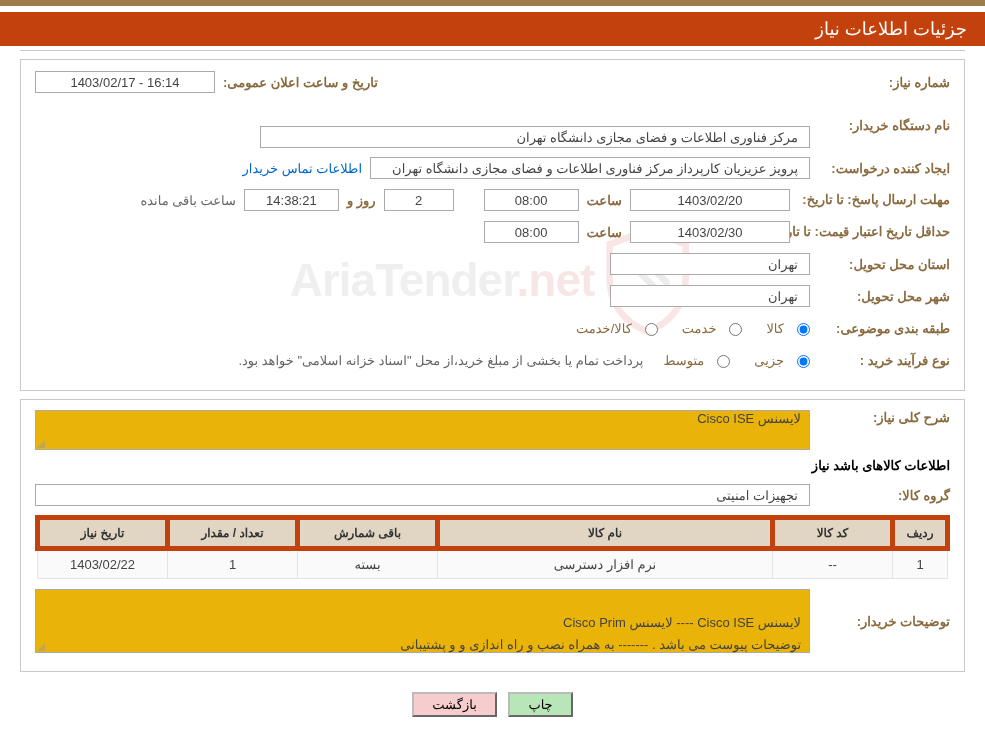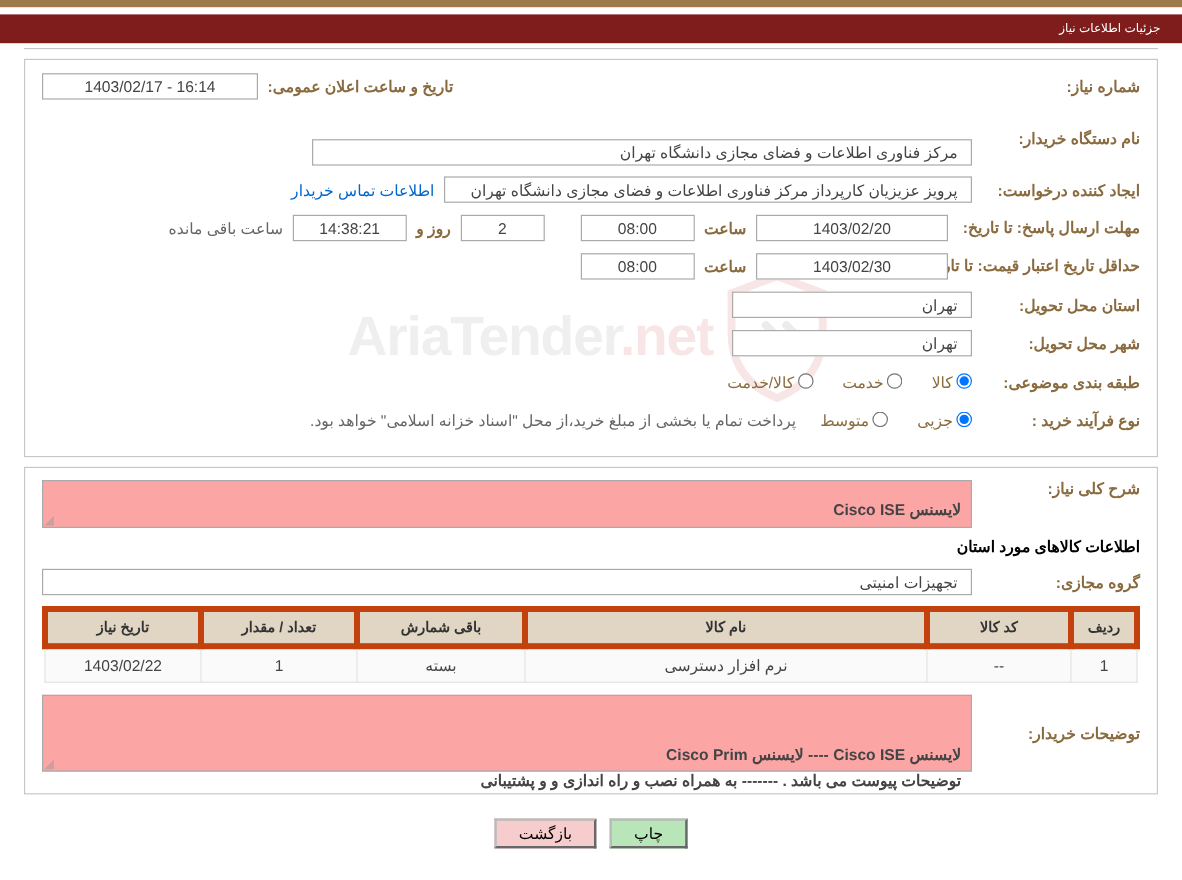--- a/index.html
+++ b/index.html
@@ -1,19 +1,19 @@
 <!DOCTYPE html>
 <html dir="rtl" lang="fa"><head>
 <meta charset="utf-8">
 <style>
 * { box-sizing: border-box; margin: 0; padding: 0; }
 body { font-family: Tahoma, Arial, sans-serif; font-size: 13px; background: #fff; color: #444; width: 985px; height: 733px; overflow: hidden; position: relative; }
 
 .header-bar { background: #9d7b4a; height: 6px; }
-.title-bar { background: #7f1d1d; color: #fff; padding: 6px 18px; font-size: 10px; margin-top: 6px; }
+.title-bar { background: #c2410c; color: #fff; padding: 6px 18px; font-size: 18px; margin-top: 6px; }
 .hr-line { border: none; border-top: 1px solid #c8c8c8; margin: 4px 20px; }
 
 .section { border: 1px solid #c8c8c8; margin: 8px 20px; padding: 10px 14px; position: relative; }
 
 .row { display: flex; align-items: center; margin-bottom: 8px; min-height: 24px; }
 .label { color: #8a6b3f; font-weight: bold; text-align: right; padding-left: 6px; white-space: nowrap; }
 .label-w1 { width: 140px; }
 .label-w2 { width: 160px; }
 
 .input-box { border: 1px solid #aaa; padding: 2px 11px; height: 22px; display: inline-flex; align-items: center; background: #fff; direction: rtl; }
@@ -21,26 +21,26 @@
 .w-180 { width: 180px; justify-content: center; }
 .w-440 { width: 440px; }
 .w-550 { width: 550px; margin-top: 24px; }
 .w-70 { width: 70px; justify-content: center; }
 .w-95 { width: 95px; justify-content: center; }
 
 .link { color: #0066cc; text-decoration: none; }
 .inline-label { color: #8a6b3f; font-weight: bold; padding: 0 8px; }
 
 .radio-group { display: flex; align-items: center; gap: 4px; }
-.radio-item { display: flex; align-items: flex-start; gap: 3px; margin-left: 20px; color: #8a6b3f; }
+.radio-item { display: flex; align-items: flex-end; gap: 13px; margin-left: 20px; color: #8a6b3f; }
 .radio-item input { margin: 0; }
 
 .note-text { color: #666; }
 
-.multiline { border: 1px solid #aaa; padding: 16px 8px; direction: rtl; position: relative; background: #fca5a5; font-weight: bold; }
+.multiline { border: 1px solid #aaa; padding: 0 8px; direction: rtl; position: relative; background: #eab308; }
 .h-40 { height: 40px; }
 .h-64 { height: 64px; }
 .resize-handle { position: absolute; bottom: 1px; left: 1px; width: 10px; height: 10px; }
 .resize-handle::after { content: ""; position: absolute; width: 0; height: 0; border-left: 8px solid transparent; border-bottom: 8px solid #999; bottom: 0; left: 0; opacity: 0.5; }
 
 .section-title { color: #000; font-weight: bold; margin: 8px 0 10px 0; }
 
 table.data-table { width: 100%; border-collapse: collapse; direction: rtl; }
 table.data-table th { background: #e1d6c4; color: #333; font-weight: bold; padding: 6px; border: 5px solid #c2410c; font-size: 12px; }
 table.data-table td { padding: 6px; border: 1px solid #e3e3e3; text-align: center; background: #fafafa; }
@@ -157,24 +157,24 @@
 <div class="section">
 
   <div class="row" style="align-items:flex-start">
     <span class="label label-w1">شرح کلی نیاز:</span>
     <div class="multiline h-40" style="flex:1">
       <span>لایسنس Cisco ISE</span>
       <div class="resize-handle"></div>
     </div>
   </div>
 
-  <div class="section-title">اطلاعات کالاهای مورد استان</div>
-
-  <div class="row">
-    <span class="label label-w1">گروه مجازی:</span>
+  <div class="section-title">اطلاعات کالاهای باشد نیاز</div>
+
+  <div class="row">
+    <span class="label label-w1">گروه کالا:</span>
     <span class="input-box" style="flex:1">تجهیزات امنیتی</span>
   </div>
 
   <table class="data-table">
     <thead>
       <tr>
         <th style="width:55px">ردیف</th>
         <th style="width:120px">کد کالا</th>
         <th>نام کالا</th>
         <th style="width:140px">باقی شمارش</th>

